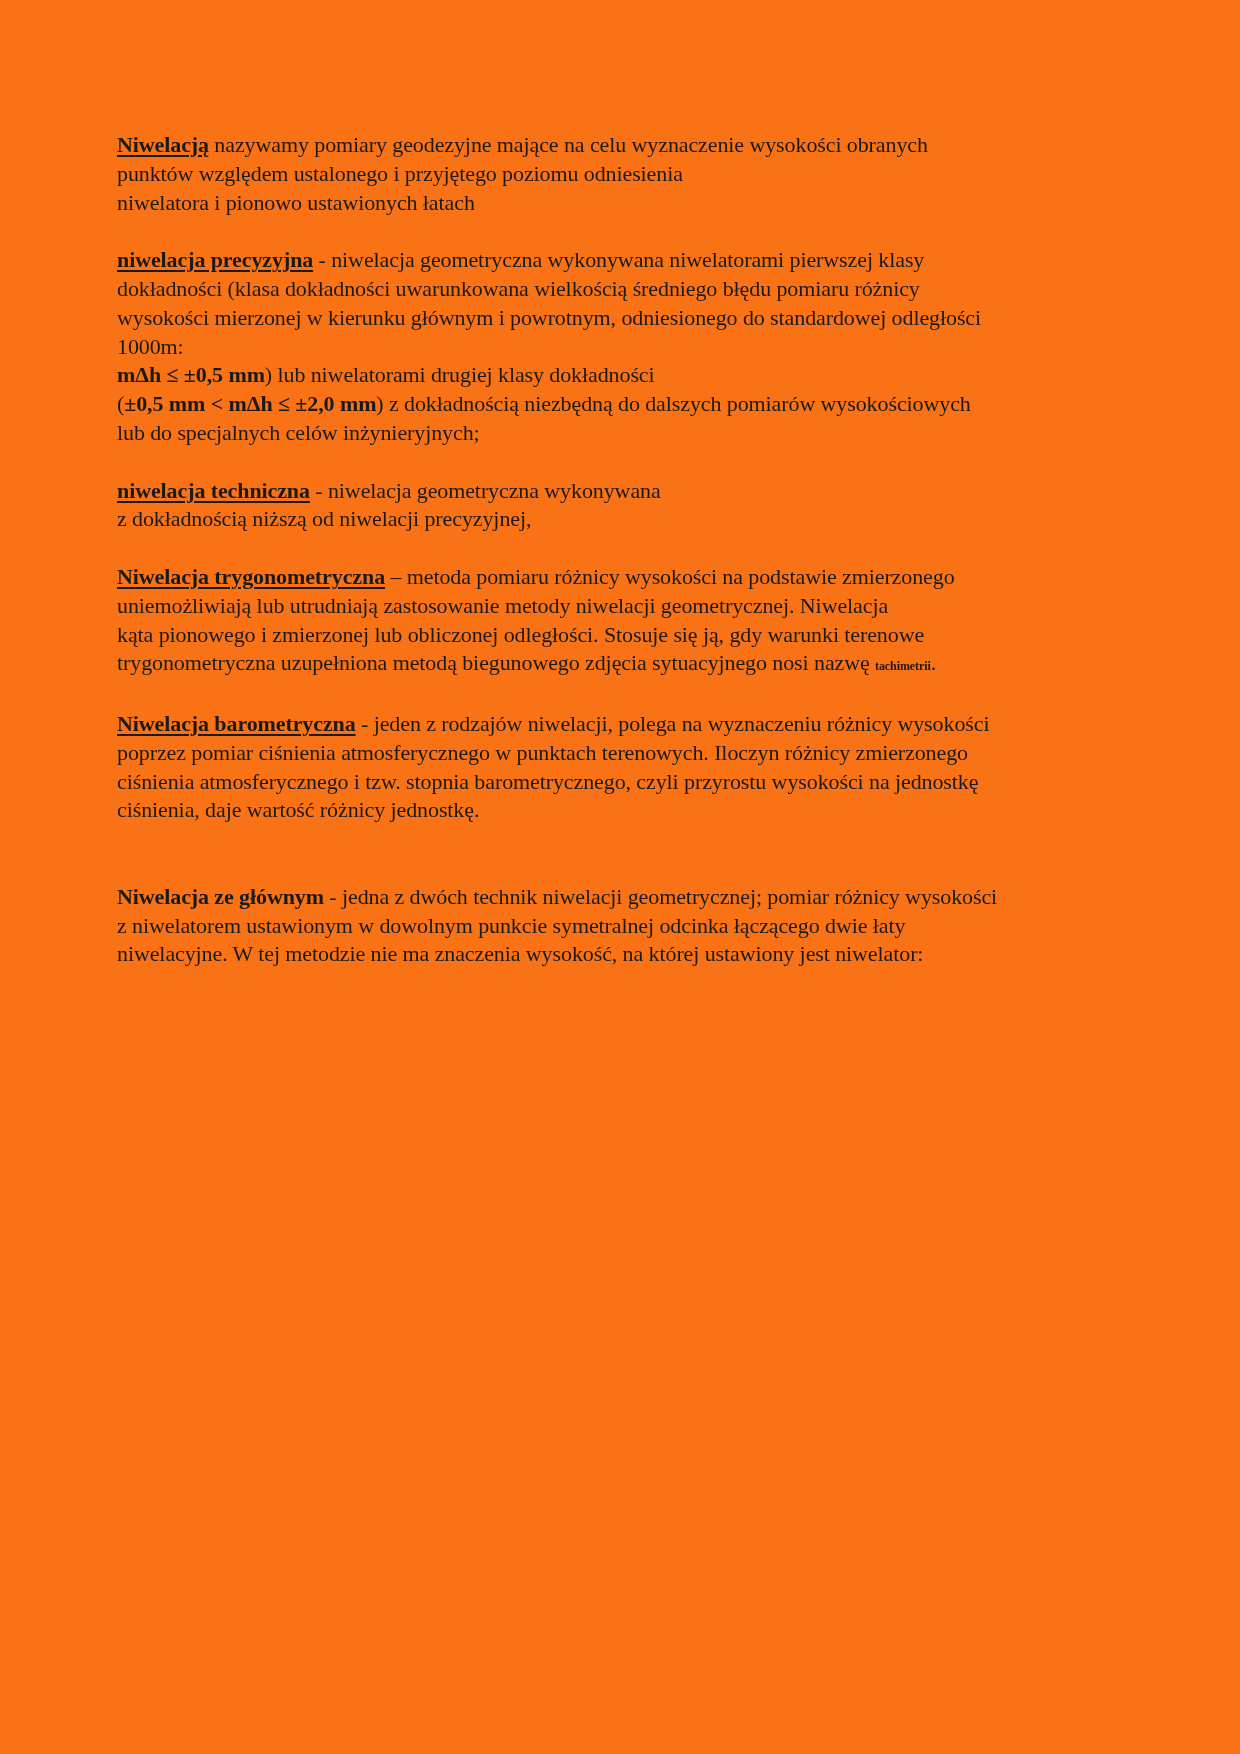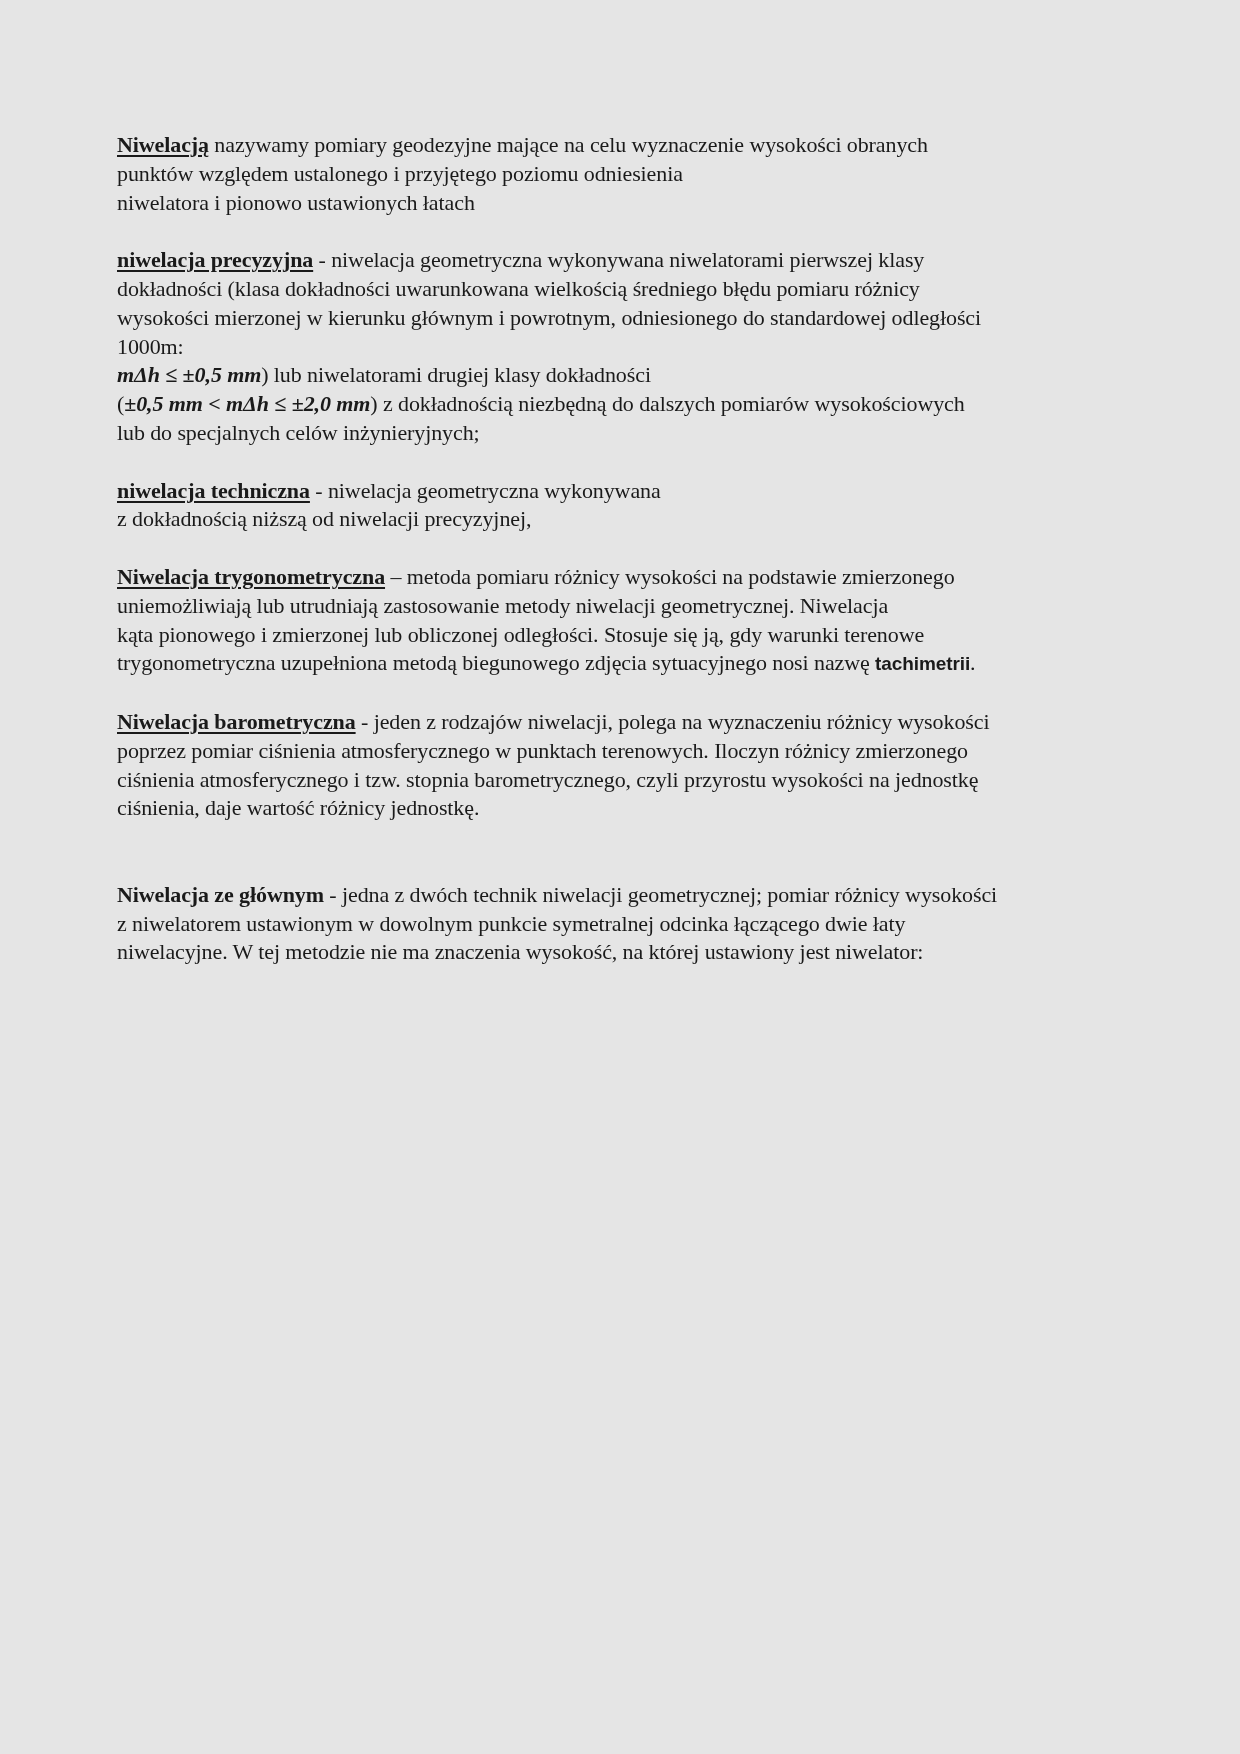--- a/index.html
+++ b/index.html
@@ -14,21 +14,21 @@
       overflow: hidden;
       font-family: "Liberation Serif", "DejaVu Serif", serif;
       color: #1a1a1a;
     }
     .page {
       position: absolute;
       left: 0;
       top: 0;
       width: 1240px;
       height: 1754px;
-      background: #e5e5e5;
+      background: #f97316;
     }
     .content {
       position: absolute;
       left: 117px;
       top: 131px;
       width: 1010px;
       font-size: 22px;
       line-height: 28.8px;
       letter-spacing: -0.1px;
     }
@@ -43,27 +43,26 @@
     .gap-2 { height: 57.6px; }
     .term {
       font-weight: bold;
     }
     .term.u {
       text-decoration: underline;
       text-decoration-thickness: 2px;
       text-underline-offset: 3px;
     }
     .math {
-      font-style: italic;
       font-weight: bold;
     }
     .strong {
       font-weight: bold;
-      font-family: Liberation Sans, sans-serif;
-      font-size: 19px;
+      font-family: Liberation Serif, serif;
+      font-size: 12px;
       text-align: center;
     }
   </style>
 </head>
 <body>
 
 <div class="page">
   <div class="content">
 
     <div class="para">

